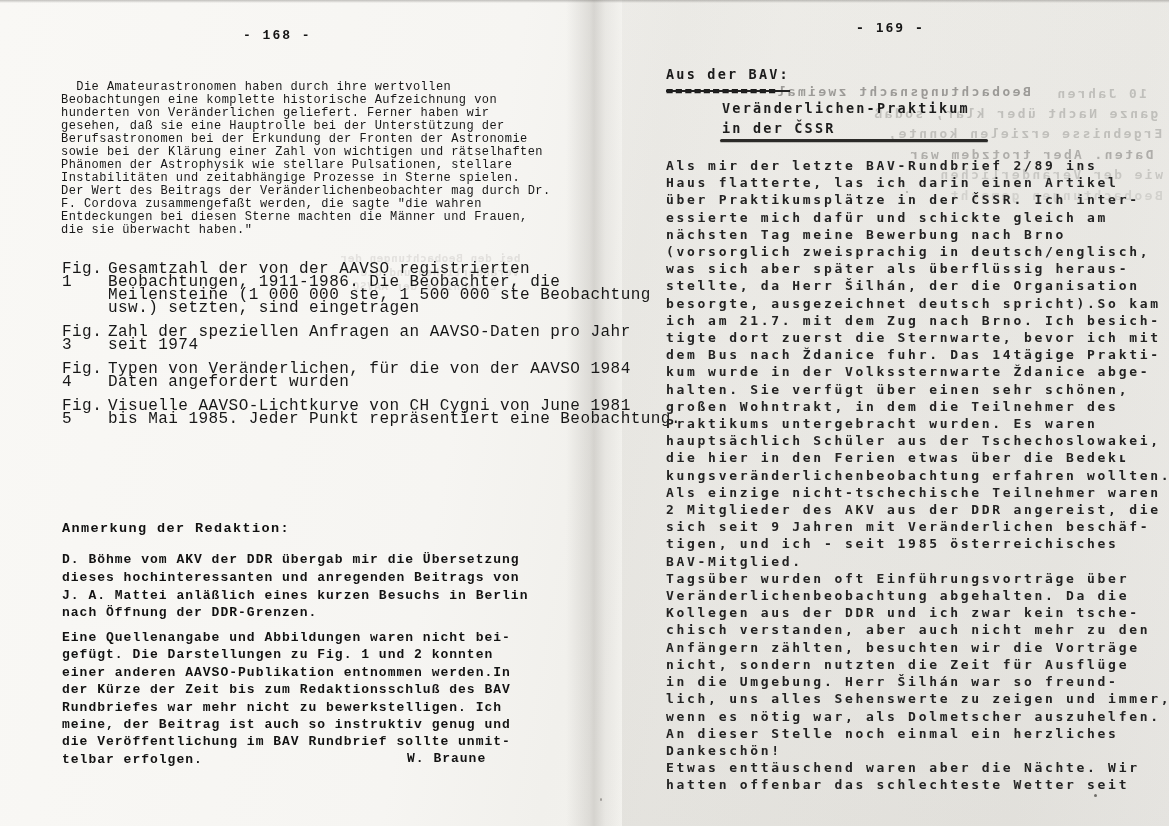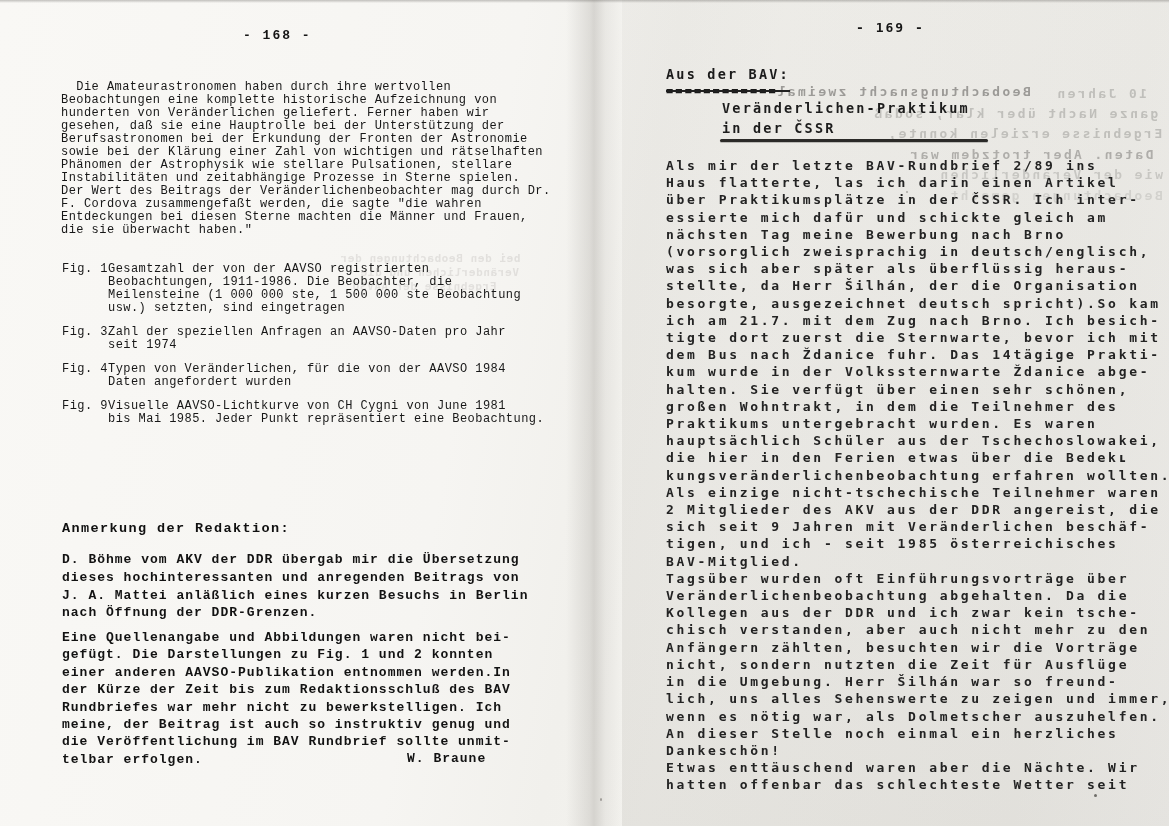--- a/index.html
+++ b/index.html
@@ -29,21 +29,21 @@
     font-family:"DejaVu Sans Mono",monospace;font-weight:bold;white-space:pre;}
   .gr{font-size:13px;letter-spacing:2.4px;color:rgba(75,73,70,.26);}
   .gr-dark{color:rgba(60,58,55,.45);}
   .gl{font-size:11px;letter-spacing:.6px;color:rgba(90,88,84,.13);}
   
   .lp{font-family:"Liberation Mono","DejaVu Sans Mono",monospace;}
   .pgnum{font-size:13px;font-weight:bold;letter-spacing:2px;color:#161616;}
   .intro{font-size:12px;line-height:13px;letter-spacing:.45px;color:#171717;}
   .figlist{left:62px;top:263px;width:500px;}
   .figrow{display:grid;grid-template-columns:46px 1fr;margin-bottom:11px;}
-  .figtxt{font-size:12px;line-height:13px;letter-spacing:.45px;color:#171717;}
+  .figtxt{font-size:16px;line-height:13px;letter-spacing:.45px;color:#171717;}
   .note-head{font-size:13.5px;font-weight:bold;letter-spacing:1.4px;color:#101010;}
   .note-par{font-size:13px;font-weight:bold;line-height:17.8px;letter-spacing:1px;color:#121212;}
   .sig{font-size:13px;font-weight:bold;letter-spacing:1px;color:#121212;}
   
   .rp{font-family:"DejaVu Sans Mono","Liberation Mono",monospace;}
   .sec-head{font-size:13.5px;font-weight:bold;letter-spacing:2.2px;color:#1a1a1a;
     border-bottom:2px solid #222;padding-bottom:8px;}
   .sec-eq{font-size:12px;font-weight:bold;letter-spacing:2.1px;color:#1a1a1a;line-height:10px;}
   .title-ln{font-size:13.5px;font-weight:bold;letter-spacing:2.2px;color:#1c1c1c;}
   .title-rule{background:#2b2a28;height:3px;border-radius:2px;
@@ -101,21 +101,21 @@
       <div class="lp figtxt">Fig. 3</div>
       <div class="lp figtxt pre">Zahl der speziellen Anfragen an AAVSO-Daten pro Jahr
 seit 1974</div>
     </div>
     <div class="figrow">
       <div class="lp figtxt">Fig. 4</div>
       <div class="lp figtxt pre">Typen von Veränderlichen, für die von der AAVSO 1984
 Daten angefordert wurden</div>
     </div>
     <div class="figrow">
-      <div class="lp figtxt">Fig. 9</div>
+      <div class="lp figtxt">Fig. 5</div>
       <div class="lp figtxt pre">Visuelle AAVSO-Lichtkurve von CH Cygni von June 1981
 bis Mai 1985. Jeder Punkt repräsentiert eine Beobachtung.</div>
     </div>
   </div>
 
   <div class="abs lp note-head" style="left:62px;top:521px;">Anmerkung der Redaktion:</div>
 
   <div class="abs lp note-par pre" style="left:62px;top:551px;">D. Böhme vom AKV der DDR übergab mir die Übersetzung
 dieses hochinteressanten und anregenden Beitrags von
 J. A. Mattei anläßlich eines kurzen Besuchs in Berlin

